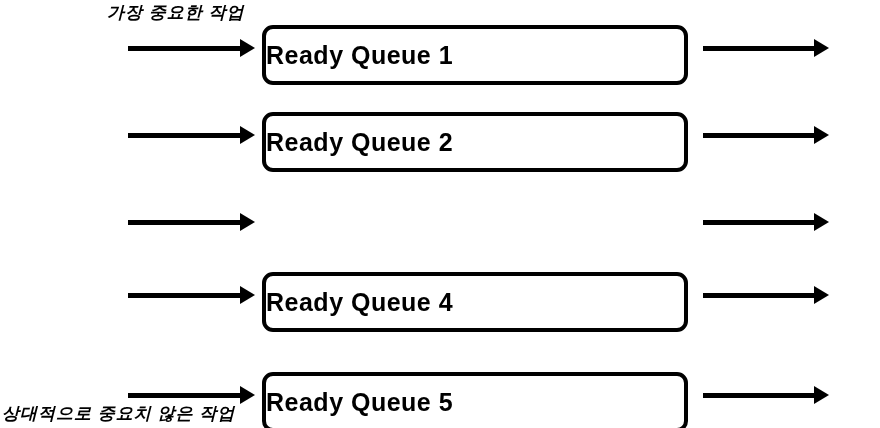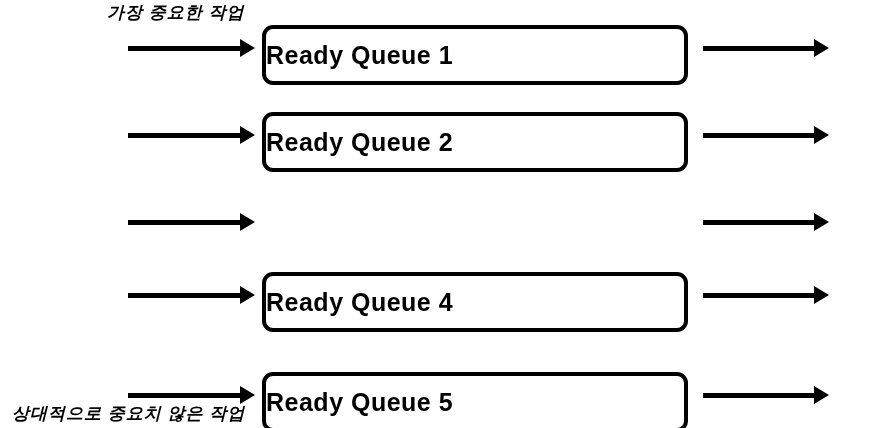--- a/index.html
+++ b/index.html
@@ -19,21 +19,21 @@
   .note {
     position: absolute;
     font-size: 17px;
     font-weight: bold;
     letter-spacing: 1px;
     white-space: nowrap;
     color: #000000;
     font-style: italic;
   }
   .note-top  { left: 107px; top: 1px; }
-  .note-bottom { left: 12px; top: 402px; }
+  .note-bottom { left: 2px; top: 402px; }
 
   .row {
     position: absolute;
     left: 0;
     width: 880px;
     height: 46px;
   }
   .row-1 { top: 25px; }
   .row-2 { top: 112px; text-decoration: underline; }
   .row-3 { top: 199px; }

